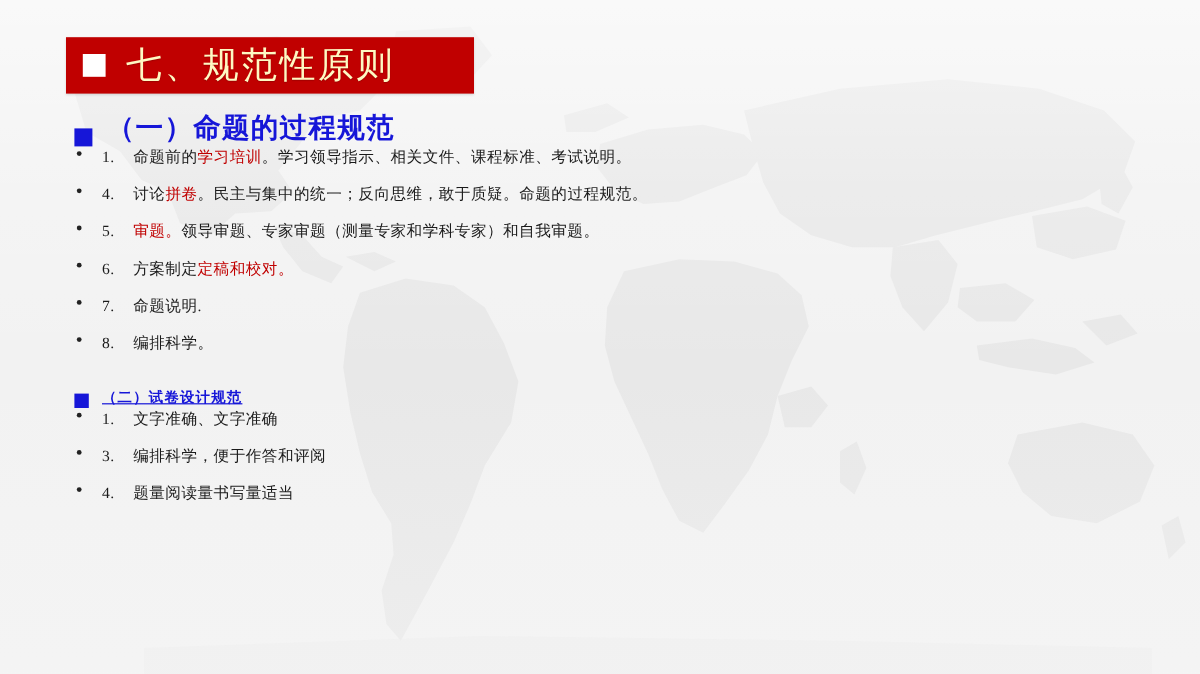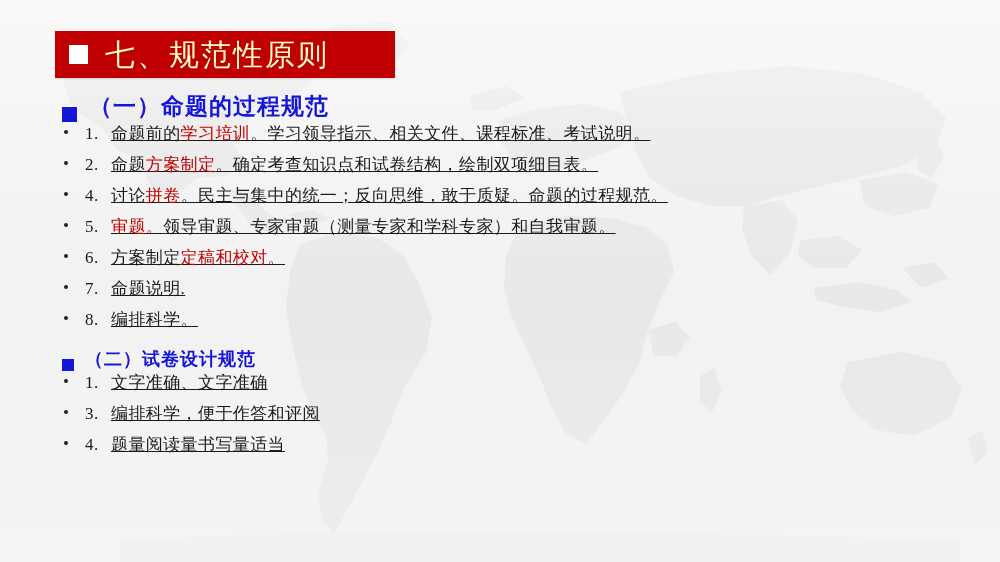--- a/index.html
+++ b/index.html
@@ -101,21 +101,21 @@
     width: 12px;
     height: 12px;
     margin-right: 11px;
   }
   .sub-head-text {
     font-size: 23px;
     font-weight: 700;
     letter-spacing: 1px;
     font-family: "Liberation Serif", "DejaVu Serif", serif;
   }
-  .sub-head-text.small { font-size: 18px; }
+  .sub-head-text.small { font-size: 12px; text-decoration: underline; }
 
   #sub-head-1 { height: 34px; }
   #sub-head-2 { height: 30px; margin-top: 2px; }
 
   .li {
     display: flex;
     align-items: baseline;
     padding-left: 64px;
     height: 31px;
     white-space: nowrap;
@@ -124,25 +124,24 @@
     width: 4px;
     height: 4px;
     background: #222;
     border-radius: 50%;
     flex: none;
     position: relative;
     top: -5px;
     margin-right: 17px;
   }
   .li-text {
-    font-size: 17px;
+    font-size: 13px;
     color: #1a1a1a;
     font-family: "Liberation Serif", "DejaVu Serif", serif;
     letter-spacing: 0.4px;
-    text-decoration: underline;
   }
   .li-num {
     display: inline-block;
     min-width: 26px;
   }
   .hl { color: #c00000; }
 </style>
 </head>
 <body>
 
@@ -214,24 +213,20 @@
       <span class="sub-head-text">（一）命题的过程规范</span>
     </div>
 
     <div id="section-1-list">
         <div class="li">
           <span class="dot"></span>
           <span class="li-text"><span class="li-num">1.</span><span>命题前的</span><span class="hl">学习培训</span><span>。学习领导指示、相关文件、课程标准、考试说明。</span></span>
         </div>
         <div class="li">
           <span class="dot"></span>
-          <span class="li-text"><span class="li-num">2.</span><span>命题</span><span class="hl">方案制定</span><span>。确定考查知识点和试卷结构，绘制双项细目表。</span></span>
-        </div>
-        <div class="li">
-          <span class="dot"></span>
           <span class="li-text"><span class="li-num">4.</span><span>讨论</span><span class="hl">拼卷</span><span>。民主与集中的统一；反向思维，敢于质疑。命题的过程规范。</span></span>
         </div>
         <div class="li">
           <span class="dot"></span>
           <span class="li-text"><span class="li-num">5.</span><span class="hl">审题。</span><span>领导审题、专家审题（测量专家和学科专家）和自我审题。</span></span>
         </div>
         <div class="li">
           <span class="dot"></span>
           <span class="li-text"><span class="li-num">6.</span><span>方案制定</span><span class="hl">定稿和校对。</span></span>
         </div>

